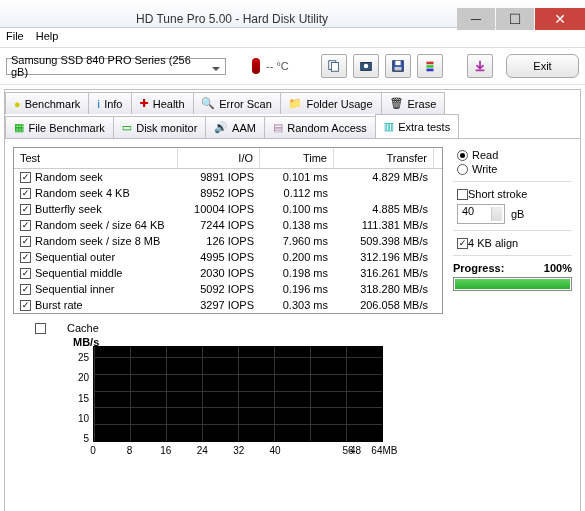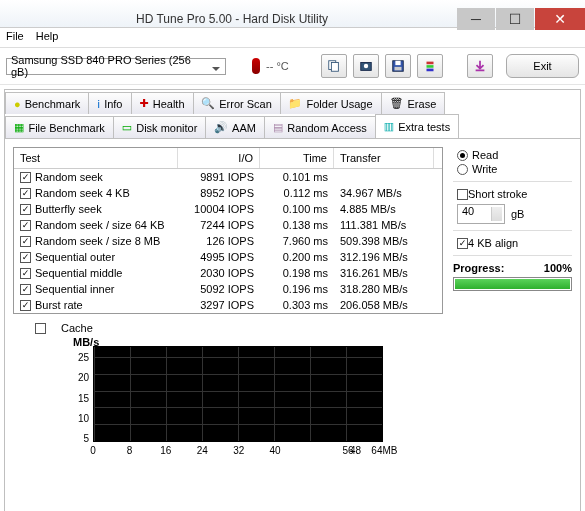--- a/index.html
+++ b/index.html
@@ -26,33 +26,33 @@
 .leftcol{ width:430px; }
 .rightcol{ flex:1; }
 .grid{ border:1px solid #999; width:100%; }
 .ghead{ display:flex; background:#fff; border-bottom:1px solid #ccc;}
 .ghead div{ padding:4px 6px; border-right:1px solid #ddd;}
 .grow{ display:flex; padding:1px 0;}
 .grow div{ padding:1px 6px;}
 .c1{width:164px;display:flex;align-items:center;gap:4px;}
 .c2{width:82px;text-align:right;}
 .c3{width:74px;text-align:right;}
-.c4{width:100px;}
+.c4{width:100px;text-align:right;}
 .chk{width:11px;height:11px;border:1px solid #555;display:inline-flex;align-items:center;justify-content:center;font-size:9px;background:#fff;flex-shrink:0;}
 .startbtn{width:80px;height:22px;border:1px solid #7ba8d6;background:linear-gradient(#fdfdfd,#e3eefb);border-radius:2px;display:block;margin:0 auto 8px;}
 .radio{width:11px;height:11px;border:1px solid #555;border-radius:50%;display:inline-flex;align-items:center;justify-content:center;margin-right:4px;}
 .radio.sel::after{content:"";width:5px;height:5px;background:#000;border-radius:50%;}
 .rlabel{display:flex;align-items:center;margin:2px 0 2px 4px;}
 .sep{height:1px;background:#ddd;margin:6px 0;}
 .spin{width:48px;height:20px;border:1px solid #aaa;padding:0 14px 0 4px;position:relative;display:inline-block;background:#fff;}
 .spin::after{content:"";position:absolute;right:2px;top:2px;width:10px;height:14px;background:linear-gradient(#eee,#ddd);border-left:1px solid #ccc;}
 .progrow{display:flex;justify-content:space-between;font-weight:bold;margin-top:6px;}
 .progbar{height:14px;border:1px solid #888;background:#fff;margin-top:3px;position:relative;}
 .progbar::after{content:"";position:absolute;inset:1px;background:linear-gradient(#5bd35b,#2eb02e);}
-.cache{margin:8px 0 4px 2px;display:flex;align-items:center;gap:15px;padding-left:20px;}
+.cache{margin:8px 0 4px 2px;display:flex;align-items:center;gap:21px;padding-left:20px;}
 .chart{height:118px;margin:4px 60px 0 60px;position:relative;}
 .chartbox{position:absolute;left:20px;right:0;top:8px;bottom:14px;border:1px solid #000;background:#000;}
 .gridline{position:absolute;left:0;right:0;height:1px;background:#333;}
 .vgrid{position:absolute;top:0;bottom:0;width:1px;background:#333;}
 .ylab{position:absolute;left:0;font-size:10px;text-align:right;width:16px;}
 .xlab{position:absolute;bottom:0;font-size:10px;transform:translateX(-50%);}
 .ico{width:14px;height:14px;display:inline-block;}
 </style>
 </head>
 <body>
@@ -175,29 +175,29 @@
           <div class="c4">Transfer</div>
         </div>
         <div id="grid-body">
             <div class="grow">
               <div class="c1">
                 <span class="chk">✓</span>
                 <span>Random seek</span>
               </div>
               <div class="c2">9891 IOPS</div>
               <div class="c3">0.101 ms</div>
+              <div class="c4">4.829 MB/s</div>
             </div>
             <div class="grow">
               <div class="c1">
                 <span class="chk">✓</span>
                 <span>Random seek 4 KB</span>
               </div>
               <div class="c2">8952 IOPS</div>
               <div class="c3">0.112 ms</div>
-              <div class="c4">34.967 MB/s</div>
             </div>
             <div class="grow">
               <div class="c1">
                 <span class="chk">✓</span>
                 <span>Butterfly seek</span>
               </div>
               <div class="c2">10004 IOPS</div>
               <div class="c3">0.100 ms</div>
               <div class="c4">4.885 MB/s</div>
             </div>

